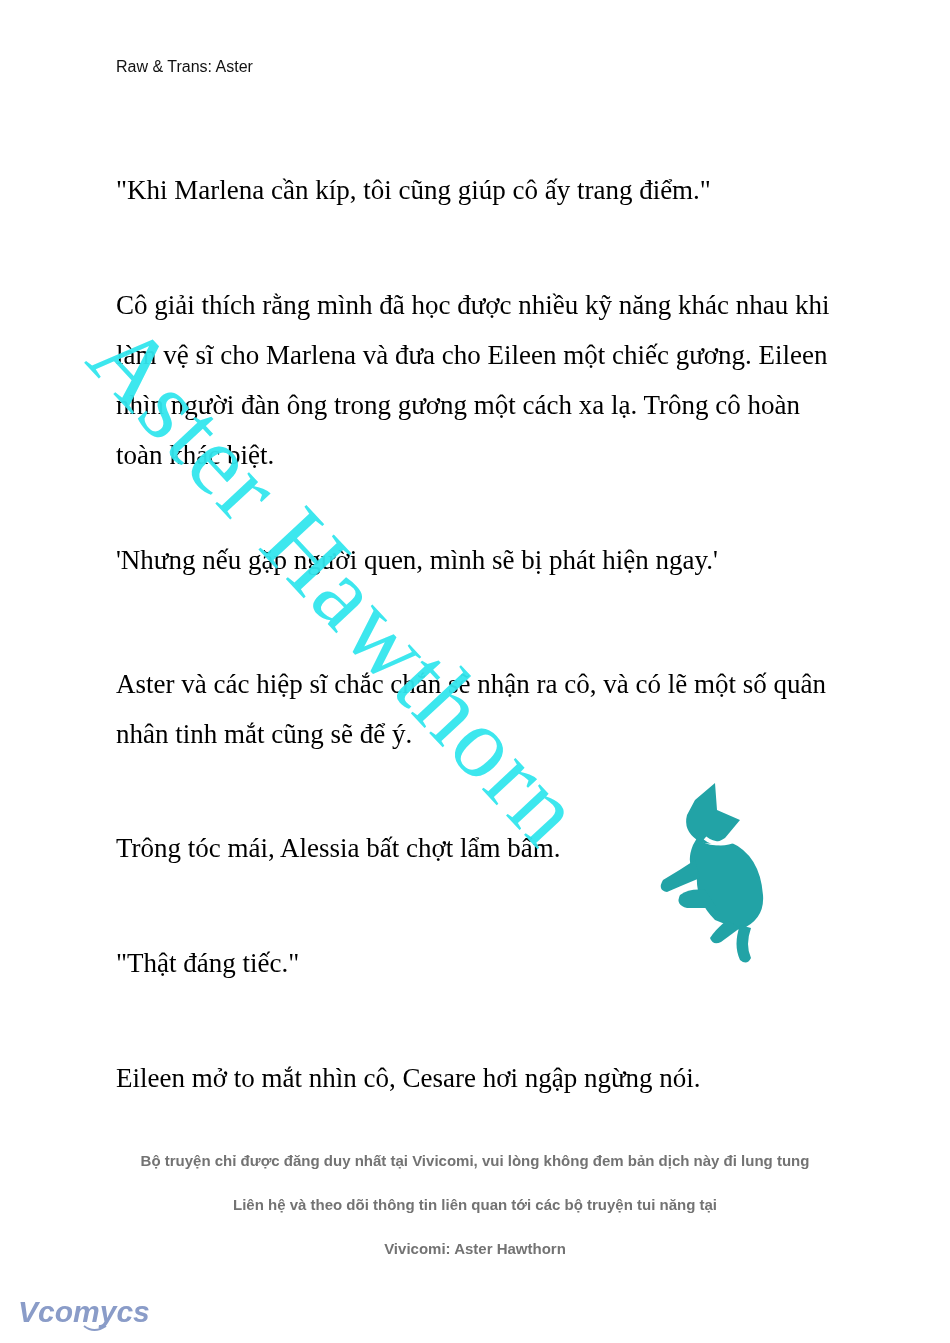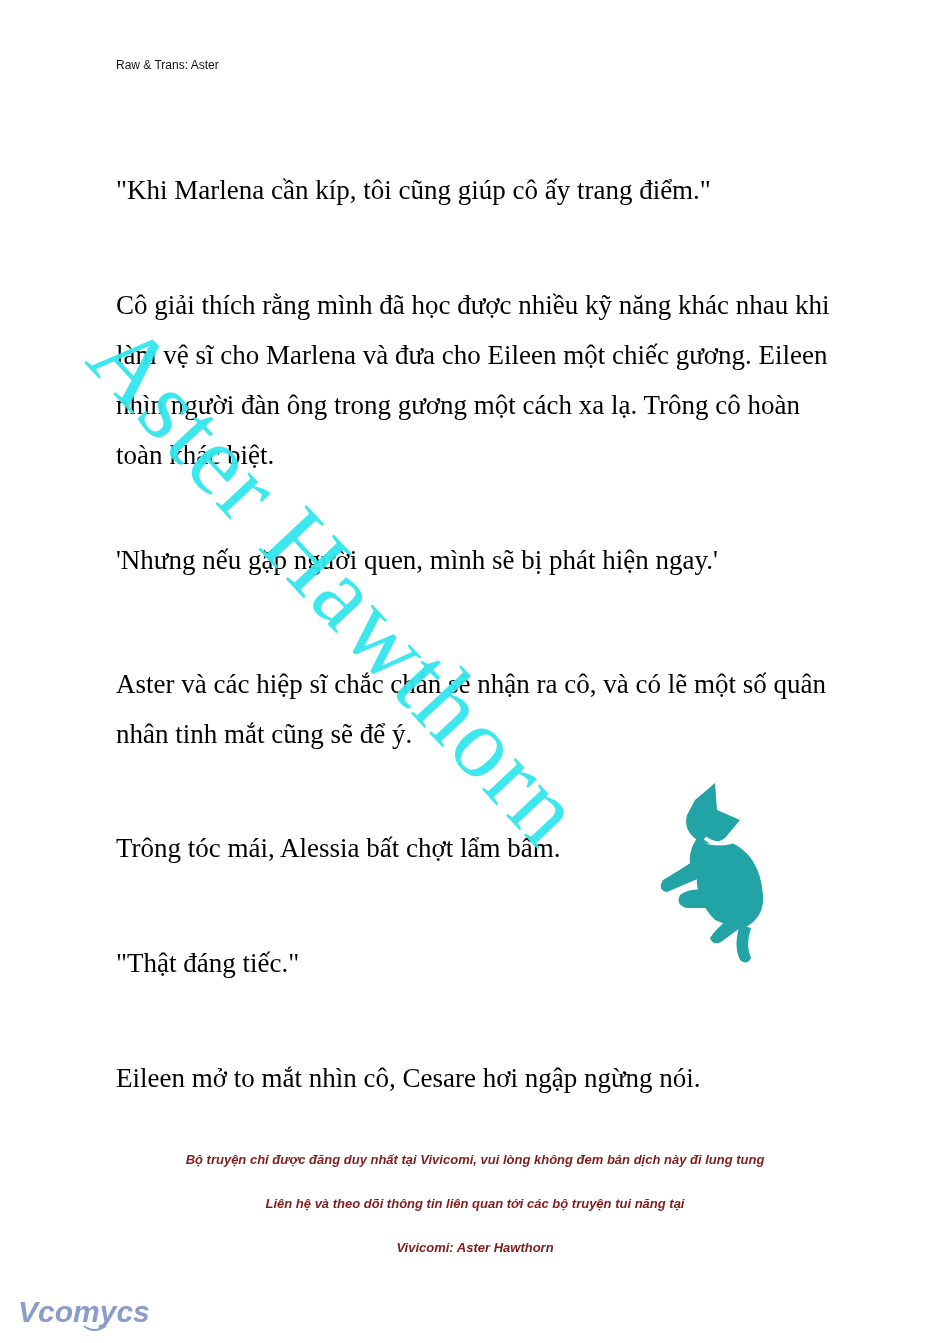--- a/index.html
+++ b/index.html
@@ -1,38 +1,38 @@
 <!DOCTYPE html>
 <html><head>
 <meta charset="utf-8">
 <style>
   html, body { margin: 0; padding: 0; background: #ffffff; }
   body { width: 950px; height: 1343px; position: relative; overflow: hidden; }
   .header {
     position: absolute; left: 116px; top: 58px;
-    font-family: "Liberation Sans", sans-serif; font-size: 12px; color: #111;
+    font-family: "Liberation Sans", sans-serif; font-size: 16px; color: #111;
   }
   .para {
     position: absolute; left: 116px; width: 730px;
     font-family: "Liberation Serif", serif; font-size: 27px; color: #000;
     line-height: 50px; margin: 0;
   }
   .watermark {
     position: absolute; left: 130px; top: 540px;
     font-family: "Liberation Serif", serif; font-size: 100px; color: #33e6ee;
     transform-origin: 0 0; transform: rotate(50deg) translate(-250px, -20px);
     white-space: nowrap; letter-spacing: 2px; opacity: 0.95;
     font-weight: normal;
   }
   .watermark-wrap { position: absolute; left: 0; top: 0; width: 950px; height: 1343px; pointer-events: none; }
   .cat { position: absolute; left: 655px; top: 780px; width: 125px; height: 185px; }
   .footer-line {
     position: absolute; left: 0; width: 950px; text-align: center;
-    font-family: "Liberation Sans", sans-serif; font-size: 13px; font-style: italic; font-weight: bold;
-    color: #7f1d1d;
+    font-family: "Liberation Sans", sans-serif; font-size: 15px; font-weight: bold;
+    color: #737373;
   }
   .logo { position: absolute; left: 14px; top: 1292px; width: 135px; height: 42px; }
 </style>
 </head>
 <body>
 
 <div class="header">Raw &amp; Trans: Aster</div>
 
 <p class="para" style="top:165px">"Khi Marlena cần kíp, tôi cũng giúp cô ấy trang điểm."</p>
 <p class="para" style="top:280px">Cô giải thích rằng mình đã học được nhiều kỹ năng khác nhau khi làm vệ sĩ cho Marlena và đưa cho Eileen một chiếc gương. Eileen nhìn người đàn ông trong gương một cách xa lạ. Trông cô hoàn toàn khác biệt.</p>

